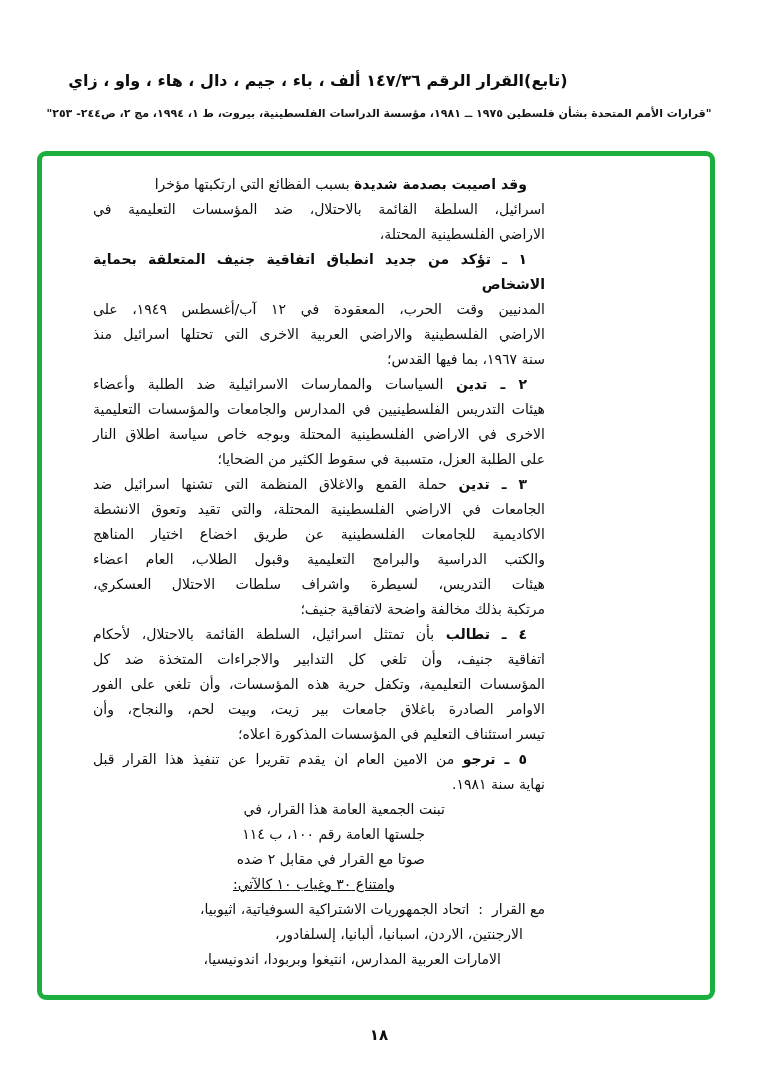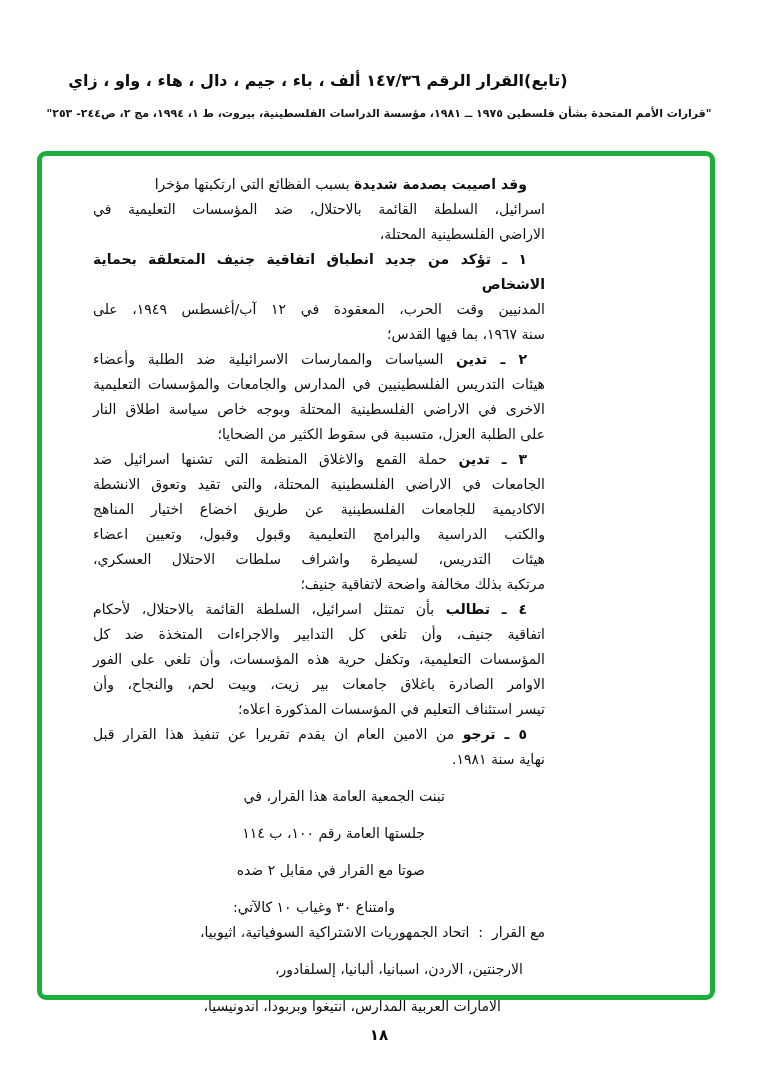--- a/index.html
+++ b/index.html
@@ -21,26 +21,26 @@
   }
   .textcol{
     position:absolute;left:93px;top:172px;width:452px;
     direction:rtl;font-size:14px;line-height:25px;color:#0e0e0e;
   }
   .line{text-align:right;min-height:25px;}
   .line .b{font-weight:bold;}
   .just{text-align:justify;text-align-last:justify;}
   .first{text-indent:18px;}
   .end{text-align:right;}
-  .meta{text-align:right;margin-top:12px;}
+  .meta{text-align:right;}
   .m1{padding-left:0;padding-right:0;margin-right:0;padding-right:0;text-align:right;padding-right:0;}
   
   .m1{padding-right:100px;}
   .m2{padding-right:120px;}
-  .m3{padding-right:150px;}
+  .m3{padding-right:150px;text-decoration:underline;}
   .c1{padding-right:22px;}
   .c2{padding-right:44px;}
   .vote{text-align:right;}
   .pagenum{
     position:absolute;top:1026px;left:0;width:758px;text-align:center;
     direction:rtl;font-weight:bold;font-size:15px;color:#0d0d0d;
   }
 </style>
 </head>
 <body>
@@ -49,29 +49,30 @@
 <div class="hdr2">"قرارات الأمم المتحدة بشأن فلسطين ١٩٧٥ ــ ١٩٨١، مؤسسة الدراسات الفلسطينية، بيروت، ط ١، ١٩٩٤، مج ٢، ص٢٤٤- ٢٥٣"</div>
 
 <div class="frame"></div>
 
 <div class="textcol">
     <div class="line first end"><span class="b">وقد اصيبت بصدمة شديدة</span><span> بسبب الفظائع التي ارتكبتها مؤخرا</span></div>
     <div class="line just"><span>اسرائيل، السلطة القائمة بالاحتلال، ضد المؤسسات التعليمية في</span></div>
     <div class="line end"><span>الاراضي الفلسطينية المحتلة،</span></div>
     <div class="line first just"><span class="b">١ ـ تؤكد من جديد انطباق اتفاقية جنيف المتعلقة بحماية الاشخاص</span></div>
     <div class="line just"><span>المدنيين وقت الحرب، المعقودة في ١٢ آب/أغسطس ١٩٤٩، على</span></div>
+    <div class="line just"><span>الاراضي الفلسطينية والاراضي العربية الاخرى التي تحتلها اسرائيل منذ</span></div>
     <div class="line end"><span>سنة ١٩٦٧، بما فيها القدس؛</span></div>
     <div class="line first just"><span class="b">٢ ـ تدين</span><span> السياسات والممارسات الاسرائيلية ضد الطلبة وأعضاء</span></div>
     <div class="line just"><span>هيئات التدريس الفلسطينيين في المدارس والجامعات والمؤسسات التعليمية</span></div>
     <div class="line just"><span>الاخرى في الاراضي الفلسطينية المحتلة وبوجه خاص سياسة اطلاق النار</span></div>
     <div class="line end"><span>على الطلبة العزل، متسببة في سقوط الكثير من الضحايا؛</span></div>
     <div class="line first just"><span class="b">٣ ـ تدين</span><span> حملة القمع والاغلاق المنظمة التي تشنها اسرائيل ضد</span></div>
     <div class="line just"><span>الجامعات في الاراضي الفلسطينية المحتلة، والتي تقيد وتعوق الانشطة</span></div>
     <div class="line just"><span>الاكاديمية للجامعات الفلسطينية عن طريق اخضاع اختيار المناهج</span></div>
-    <div class="line just"><span>والكتب الدراسية والبرامج التعليمية وقبول وقبول، وتعيين اعضاء</span></div>
+    <div class="line just"><span>والكتب الدراسية والبرامج التعليمية وقبول الطلاب، العام اعضاء</span></div>
     <div class="line just"><span>هيئات التدريس، لسيطرة واشراف سلطات الاحتلال العسكري،</span></div>
     <div class="line end"><span>مرتكبة بذلك مخالفة واضحة لاتفاقية جنيف؛</span></div>
     <div class="line first just"><span class="b">٤ ـ تطالب</span><span> بأن تمتثل اسرائيل، السلطة القائمة بالاحتلال، لأحكام</span></div>
     <div class="line just"><span>اتفاقية جنيف، وأن تلغي كل التدابير والاجراءات المتخذة ضد كل</span></div>
     <div class="line just"><span>المؤسسات التعليمية، وتكفل حرية هذه المؤسسات، وأن تلغي على الفور</span></div>
     <div class="line just"><span>الاوامر الصادرة باغلاق جامعات بير زيت، وبيت لحم، والنجاح، وأن</span></div>
     <div class="line end"><span>تيسر استئناف التعليم في المؤسسات المذكورة اعلاه؛</span></div>
     <div class="line first just"><span class="b">٥ ـ ترجو</span><span> من الامين العام ان يقدم تقريرا عن تنفيذ هذا القرار قبل</span></div>
     <div class="line end"><span>نهاية سنة ١٩٨١.</span></div>
     <div class="line meta m1"><span>تبنت الجمعية العامة هذا القرار، في</span></div>

